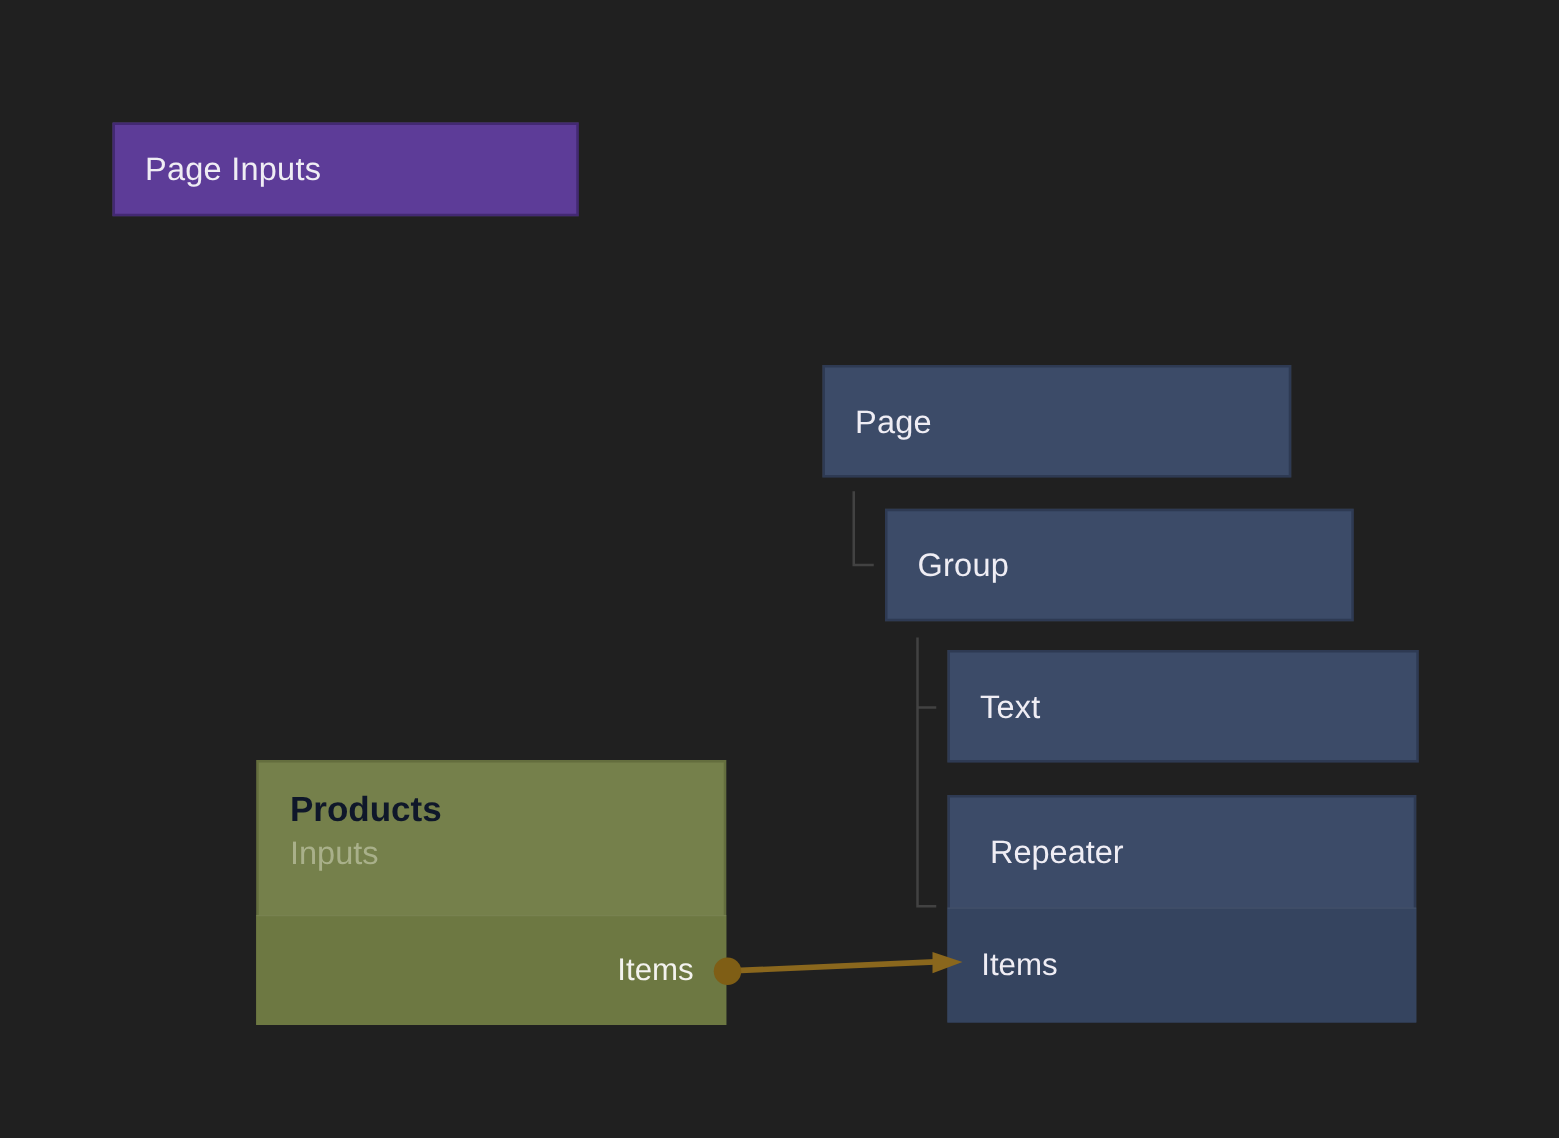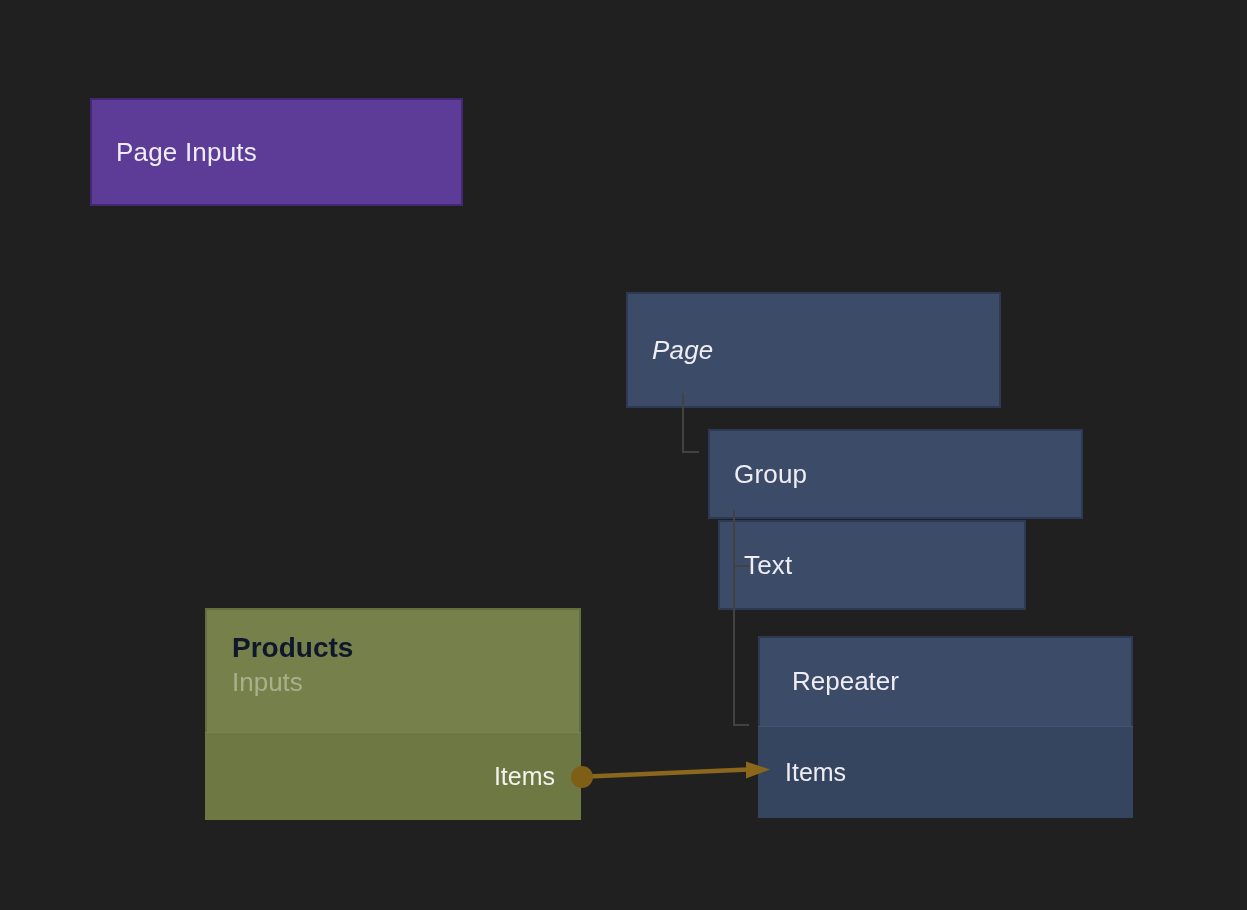--- a/index.html
+++ b/index.html
@@ -23,32 +23,32 @@
   .node-title-row {
     display: flex;
     align-items: center;
     height: 100%;
     padding-left: 26px;
     font-size: 26px;
     letter-spacing: 0.2px;
   }
   
   .node-page-inputs {
-    left: 90px; top: 98px; width: 373px; height: 108px;
+    left: 90px; top: 98px; width: 373px; height: 75px;
     background: var(--purple, #5d3c98);
     box-shadow: inset 0 0 0 2px rgba(20,5,45,0.35);
   }
   
   .blue {
     background: var(--blue, #3c4b68);
     box-shadow: inset 0 0 0 2px rgba(10,15,30,0.28);
   }
-  .node-page     { left: 626px; top: 292px; width: 375px; height: 116px; font-style: italic; }
-  .node-group    { left: 708px; top: 429px; width: 375px; height: 90px; }
-  .node-text     { left: 718px; top: 520px; width: 308px; height: 90px; }
+  .node-page     { left: 658px; top: 292px; width: 375px; height: 90px; }
+  .node-group    { left: 708px; top: 407px; width: 375px; height: 90px; }
+  .node-text     { left: 758px; top: 520px; width: 377px; height: 90px; }
   .node-repeater { left: 758px; top: 636px; width: 375px; height: 182px; padding: 0; }
   .repeater-header {
     height: 90px;
     display: flex; align-items: center;
     padding-left: 34px;
     font-size: 26px;
   }
   .repeater-items-row {
     height: 92px;
     background: var(--blue-dark, #35445f);

